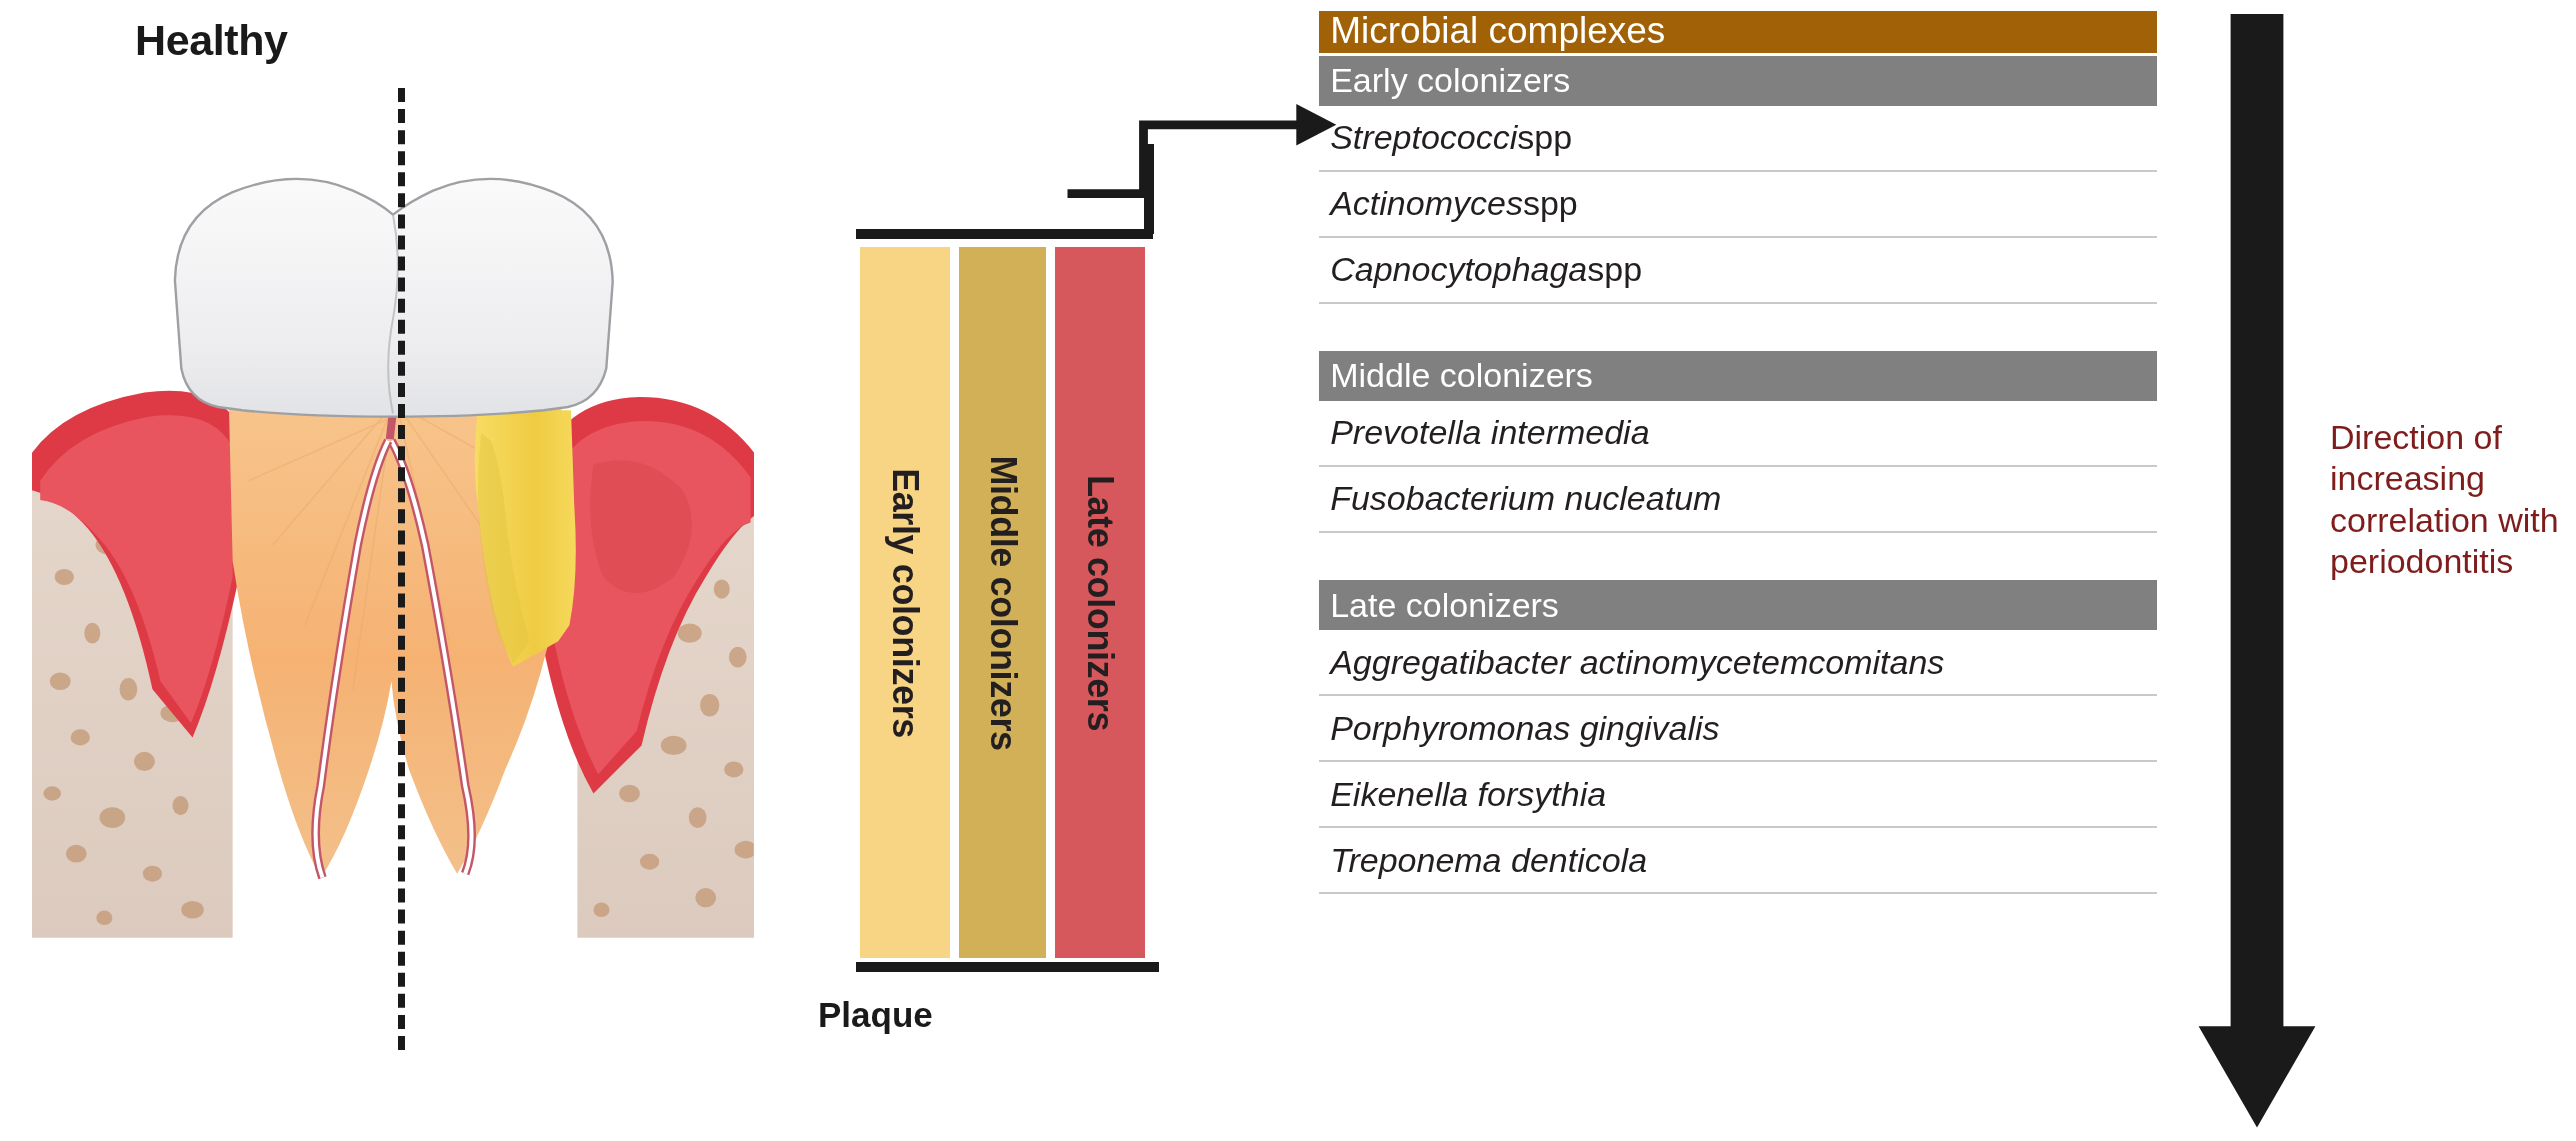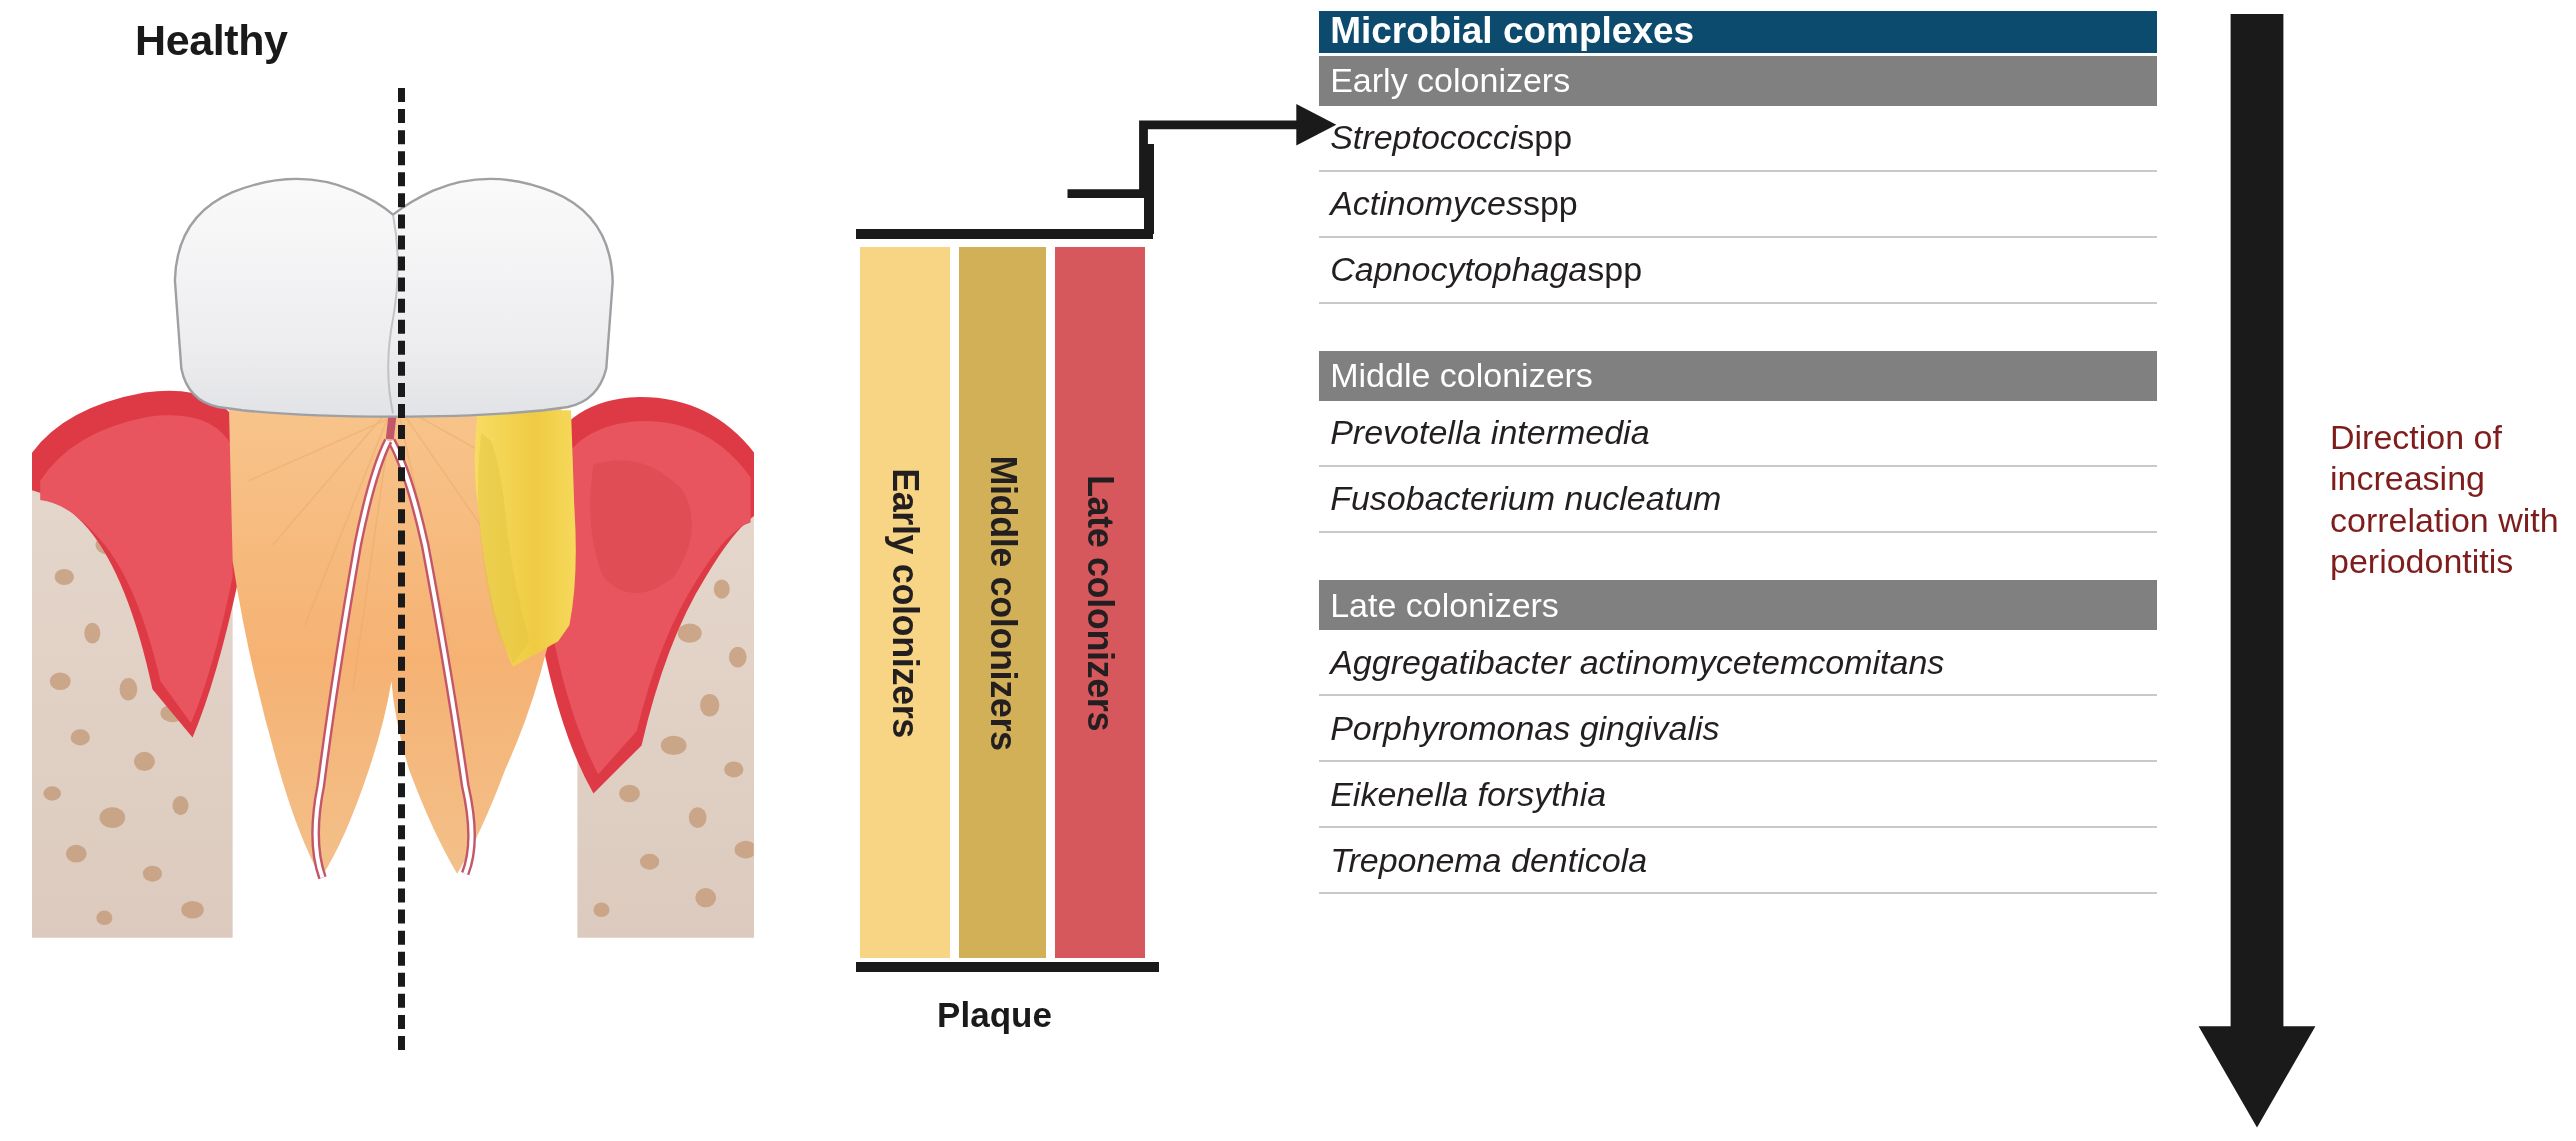--- a/index.html
+++ b/index.html
@@ -84,21 +84,21 @@
     letter-spacing: -0.4px;
   }
   #bar-early  { left: 42px;  width: 90px; background: #F7D585; }
   #bar-middle { left: 141px; width: 87px; background: #D2B058; }
   #bar-late   { left: 237px; width: 90px; background: #D6575C; }
 
   #plaque-caption {
     position: absolute;
     left: 0; top: 850px;
     width: 353px;
-    text-align: center;
+    text-align: left;
     font-size: 35px;
     font-weight: bold;
     line-height: 1.18;
     color: #1a1a1a;
   }
 
   
   #elbow-arrow {
     position: absolute;
     left: 1067px; top: 72px;
@@ -106,30 +106,29 @@
     pointer-events: none;
   }
 
   
   #complex-table {
     position: absolute;
     left: 1319px; top: 11.2px;
     width: 838px;
   }
   .tbl-title {
-    background: #0c4a6e;
+    background: #a16207;
     color: #ffffff;
     font-size: 37px;
     padding: 8px 11.2px 11.2px 11.2px;
     line-height: 1;
     height: 42px;
     box-sizing: border-box;
     display: flex;
     align-items: center;
-    font-weight: bold;
   }
   .grp-header {
     background: #808080;
     color: #ffffff;
     font-size: 34px;
     height: 50px;
     box-sizing: border-box;
     display: flex;
     align-items: center;
     padding-left: 11.2px;

